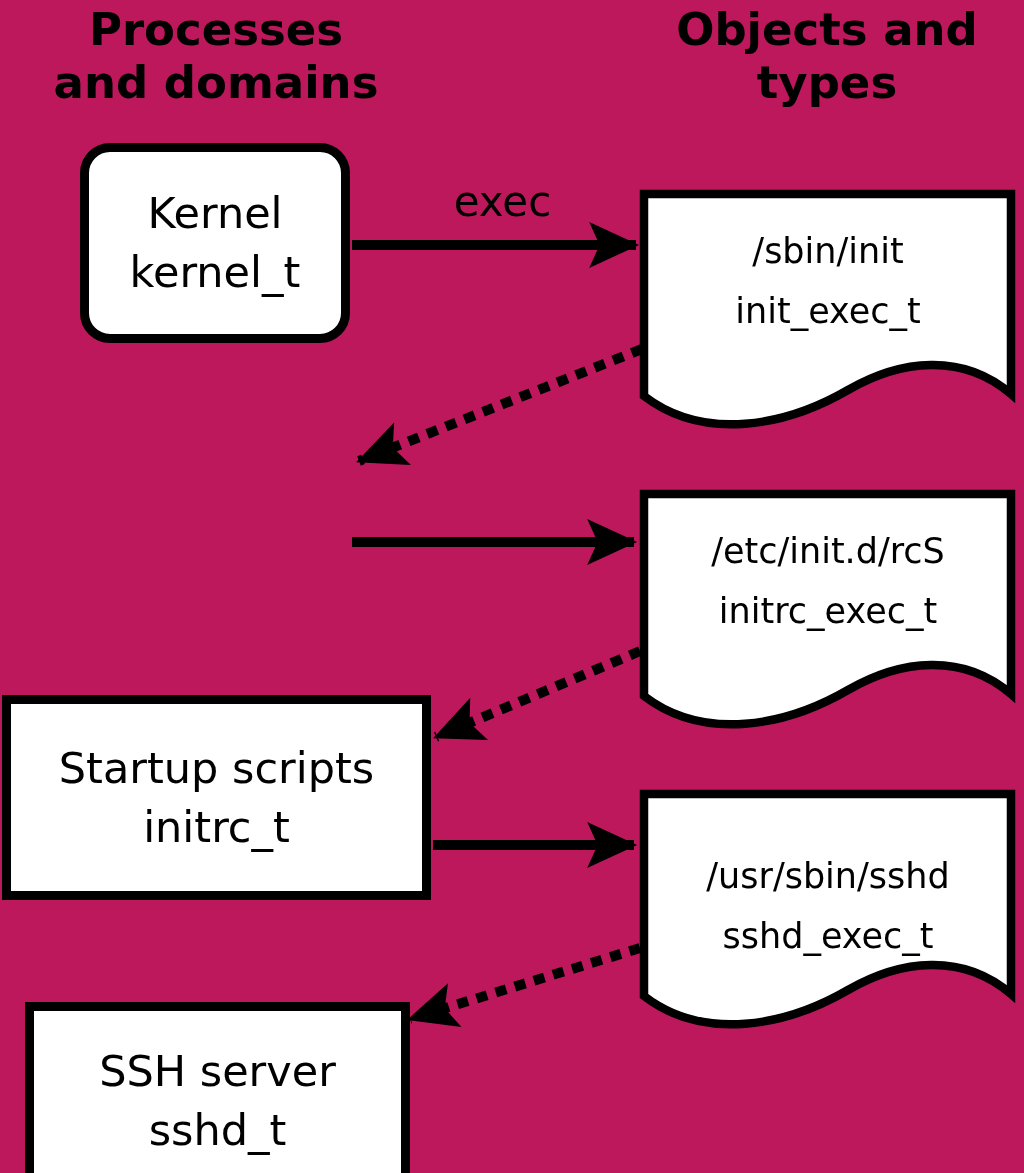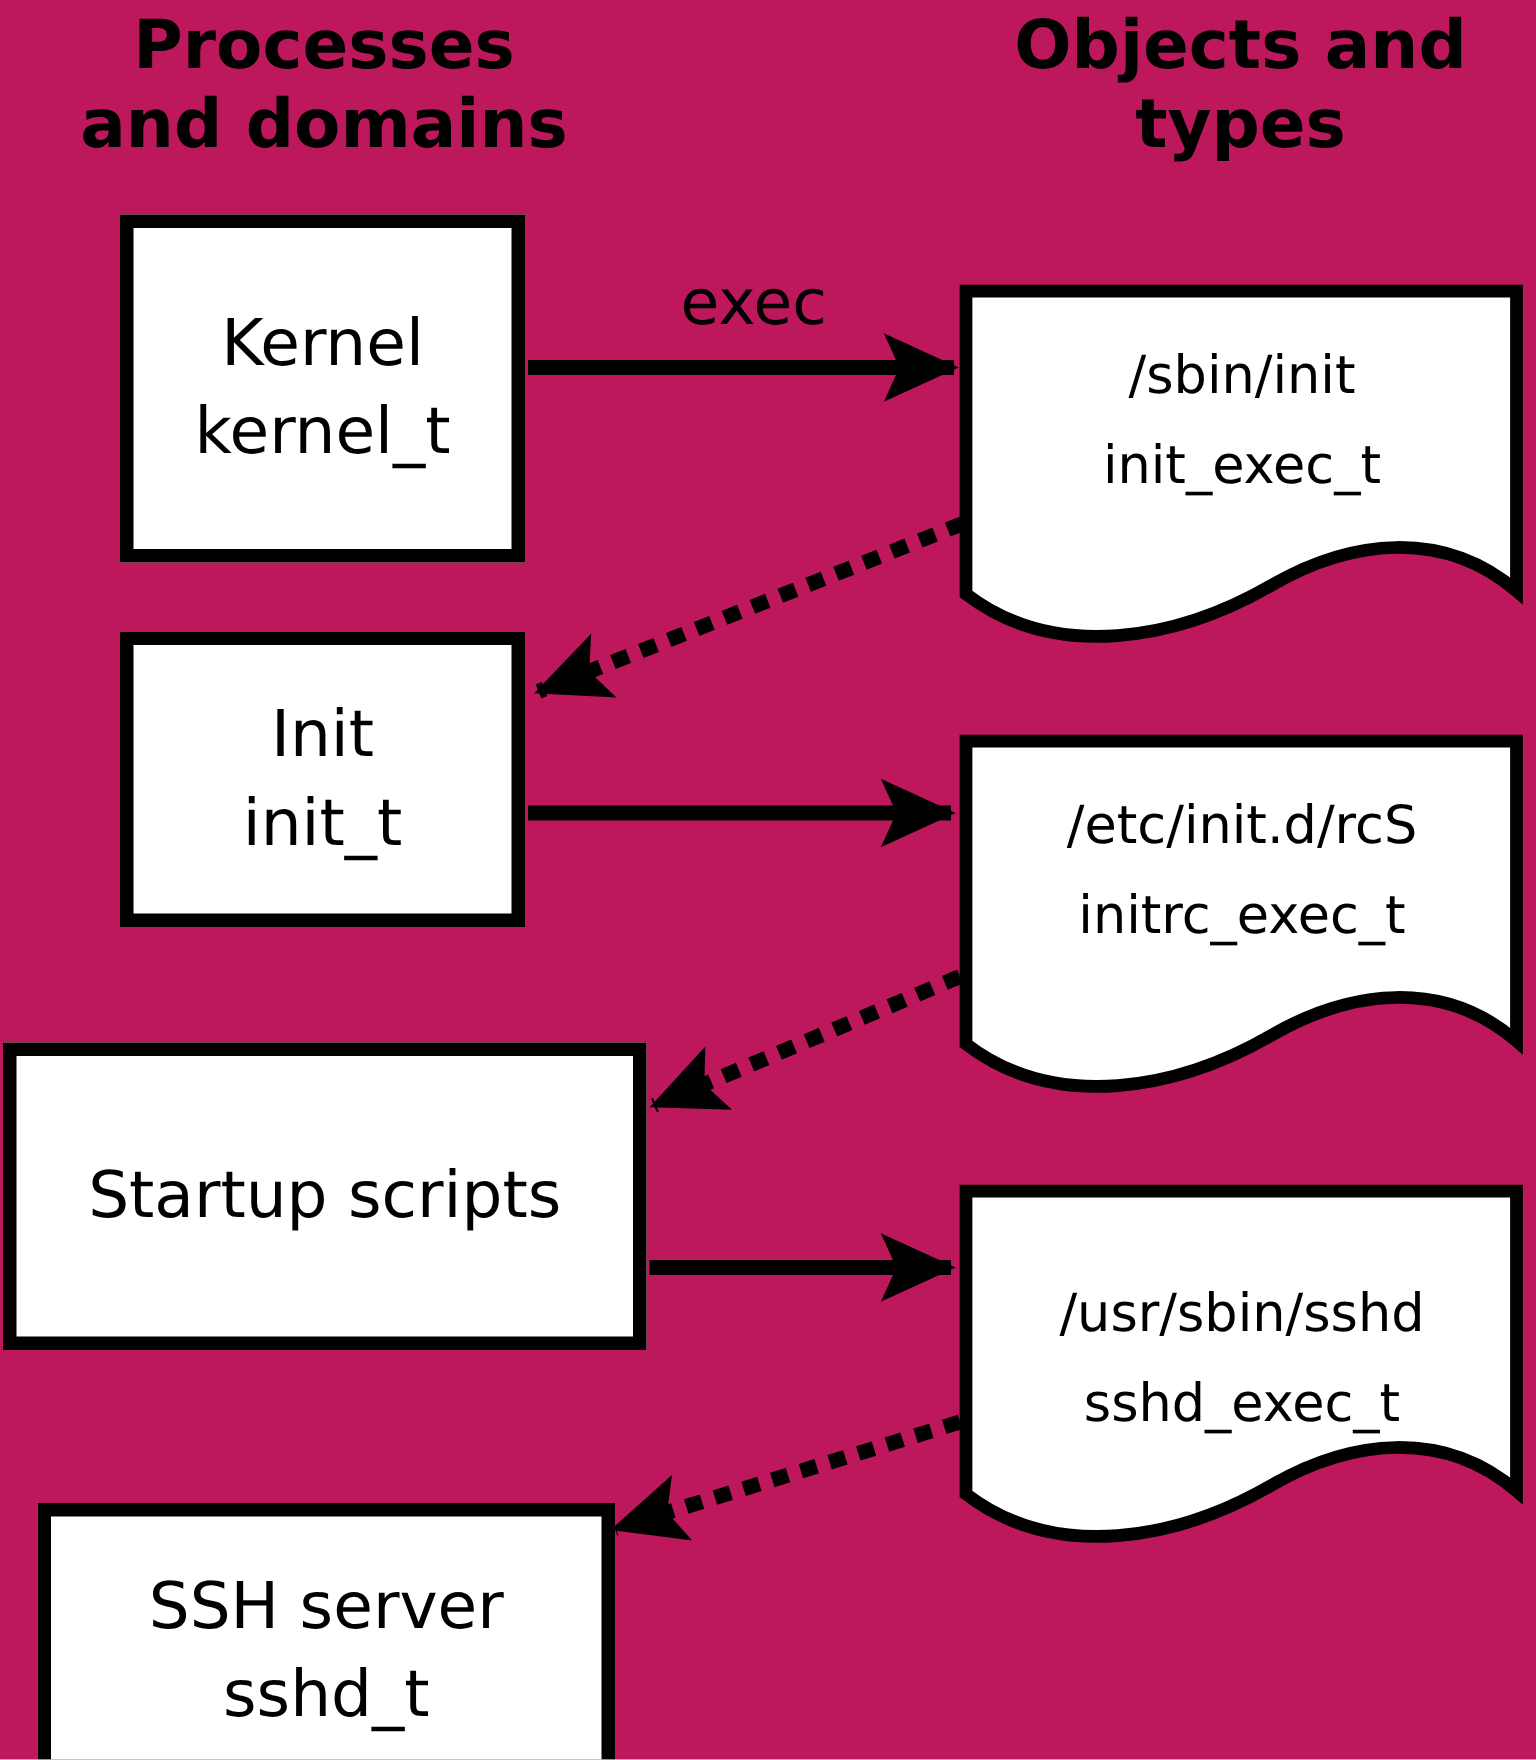--- a/index.html
+++ b/index.html
@@ -68,32 +68,29 @@
 
   <div class="hdr" style="left:0px; top:3px; width:432px;">
     <div>Processes</div>
     <div>and domains</div>
   </div>
   <div class="hdr" style="left:620px; top:3px; width:414px;">
     <div>Objects and</div>
     <div>types</div>
   </div>
 
-  <div class="pbox" style="left:80px; top:143px; width:270px; height:232px;">
+  <div class="pbox" style="left:80px; top:143px; width:270px; height:200px;border-radius:30px;">
     <span>Kernel</span>
     <span>kernel_t</span>
   </div>
 
-  <div class="pbox" style="left:80px; top:421px; width:270px; height:197px;">
-    <span>Init</span>
-    <span>init_t</span>
-  </div>
 
   <div class="pbox" style="left:2px; top:695px; width:429px; height:205px;">
     <span>Startup scripts</span>
+    <span>initrc_t</span>
   </div>
 
   <div class="pbox" style="left:25px; top:972px; width:385px; height:198px;margin-top:30px;">
     <span>SSH server</span>
     <span>sshd_t</span>
   </div>
 
   <svg id="shapes" width="1024" height="1173" viewBox="0 0 1024 1173">
     <defs>
       <marker id="ah" viewBox="0 0 10 10" refX="9.4" refY="5" markerWidth="5.5" markerHeight="5.2" orient="auto" markerUnits="strokeWidth">

